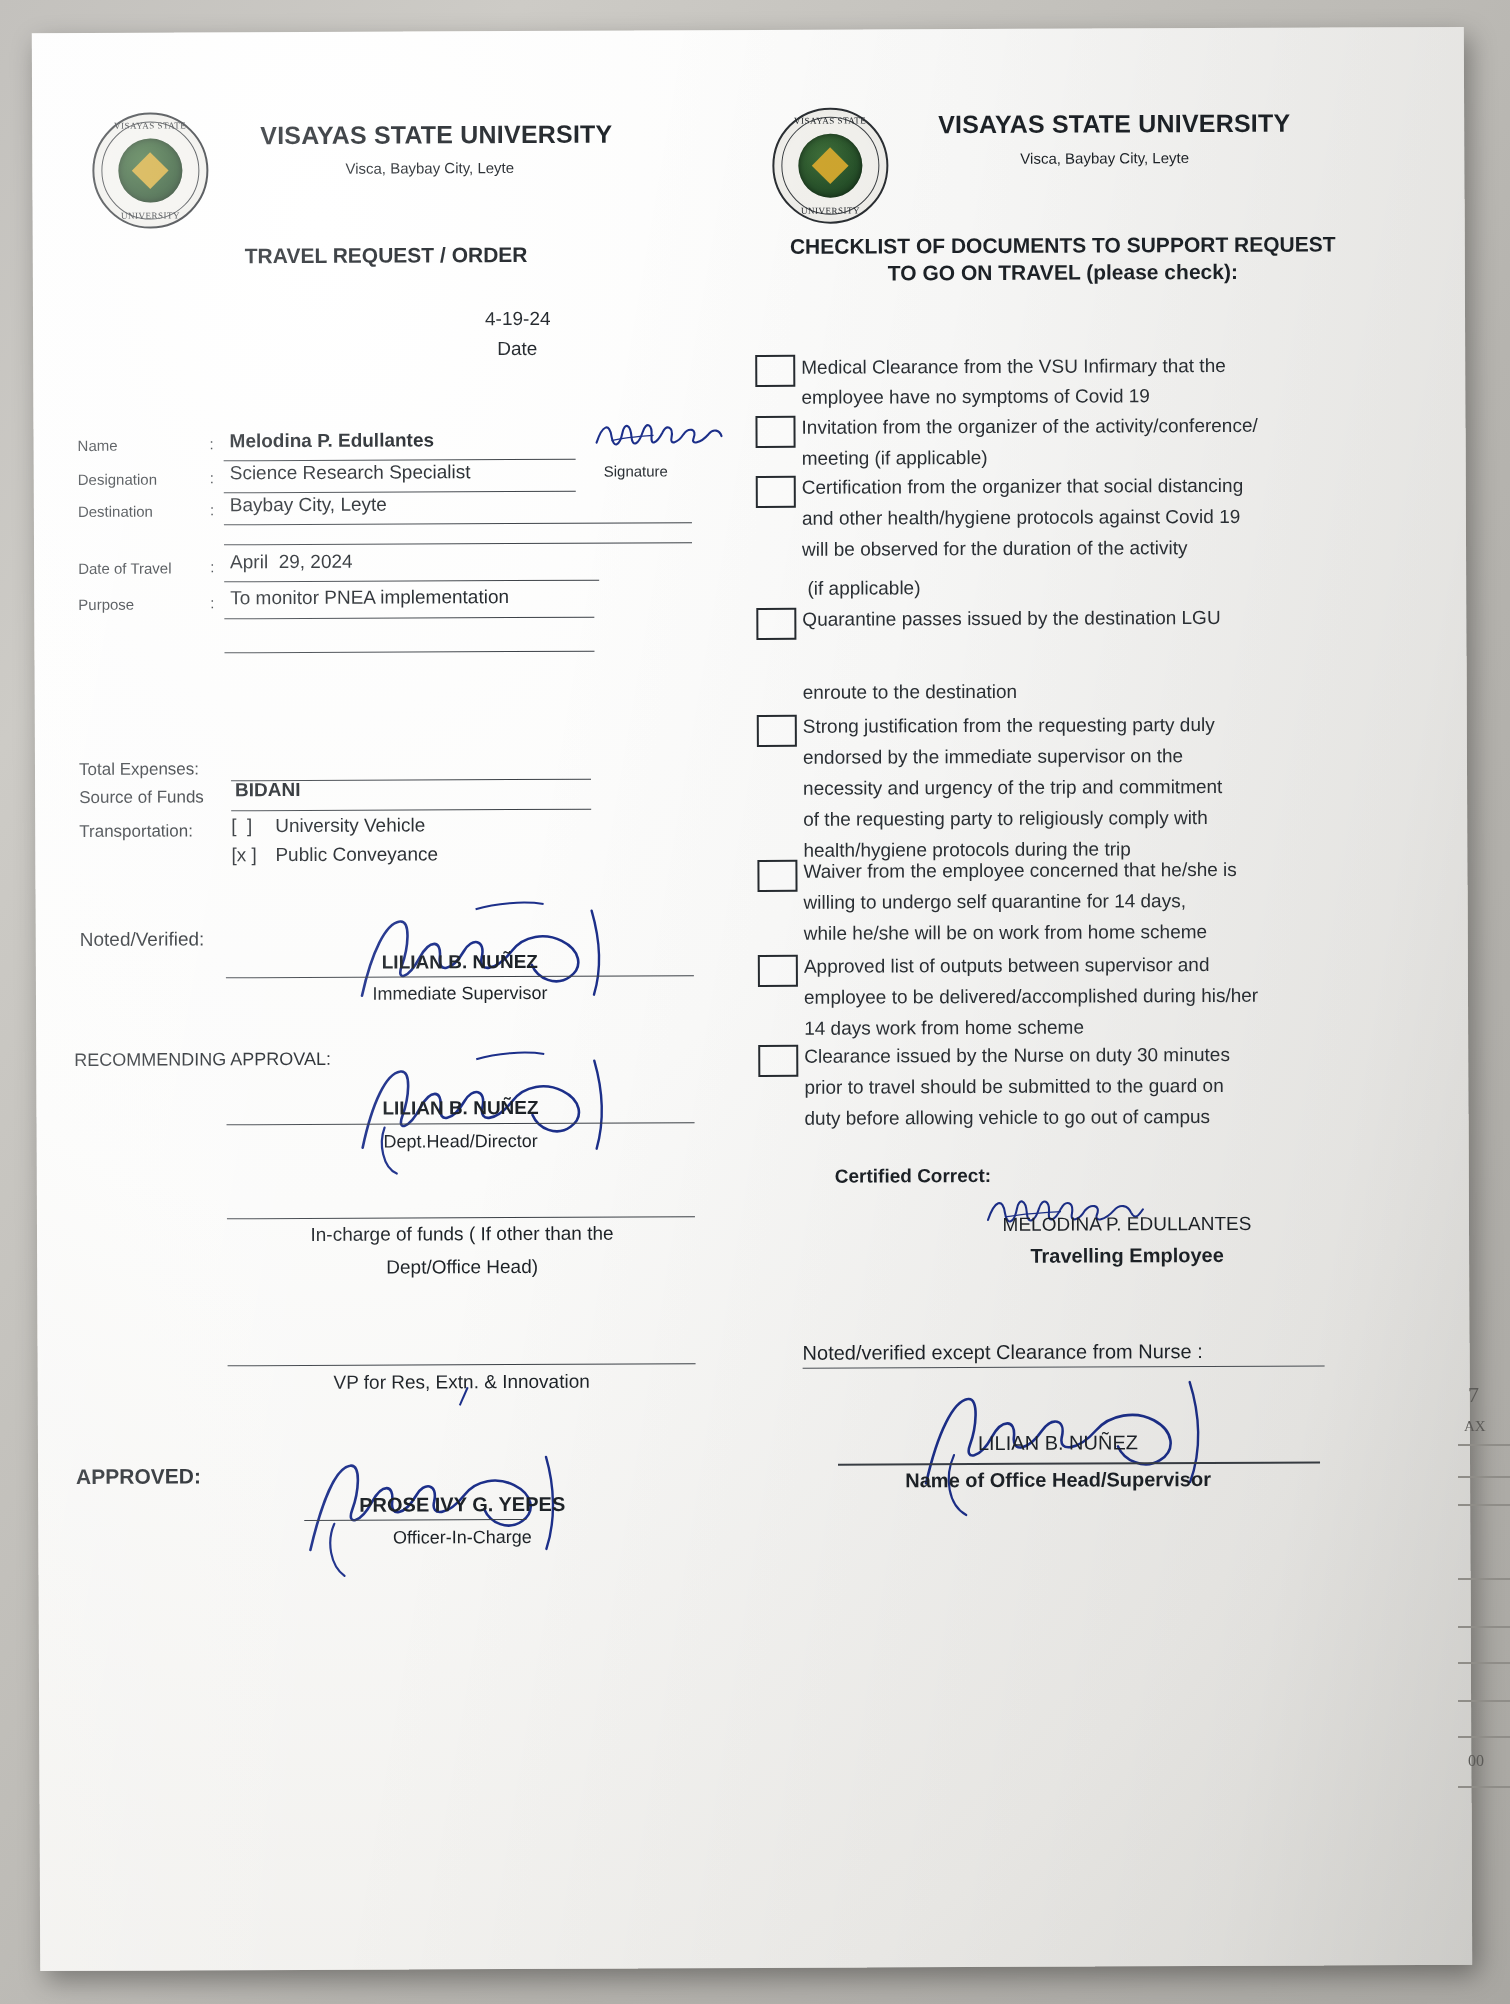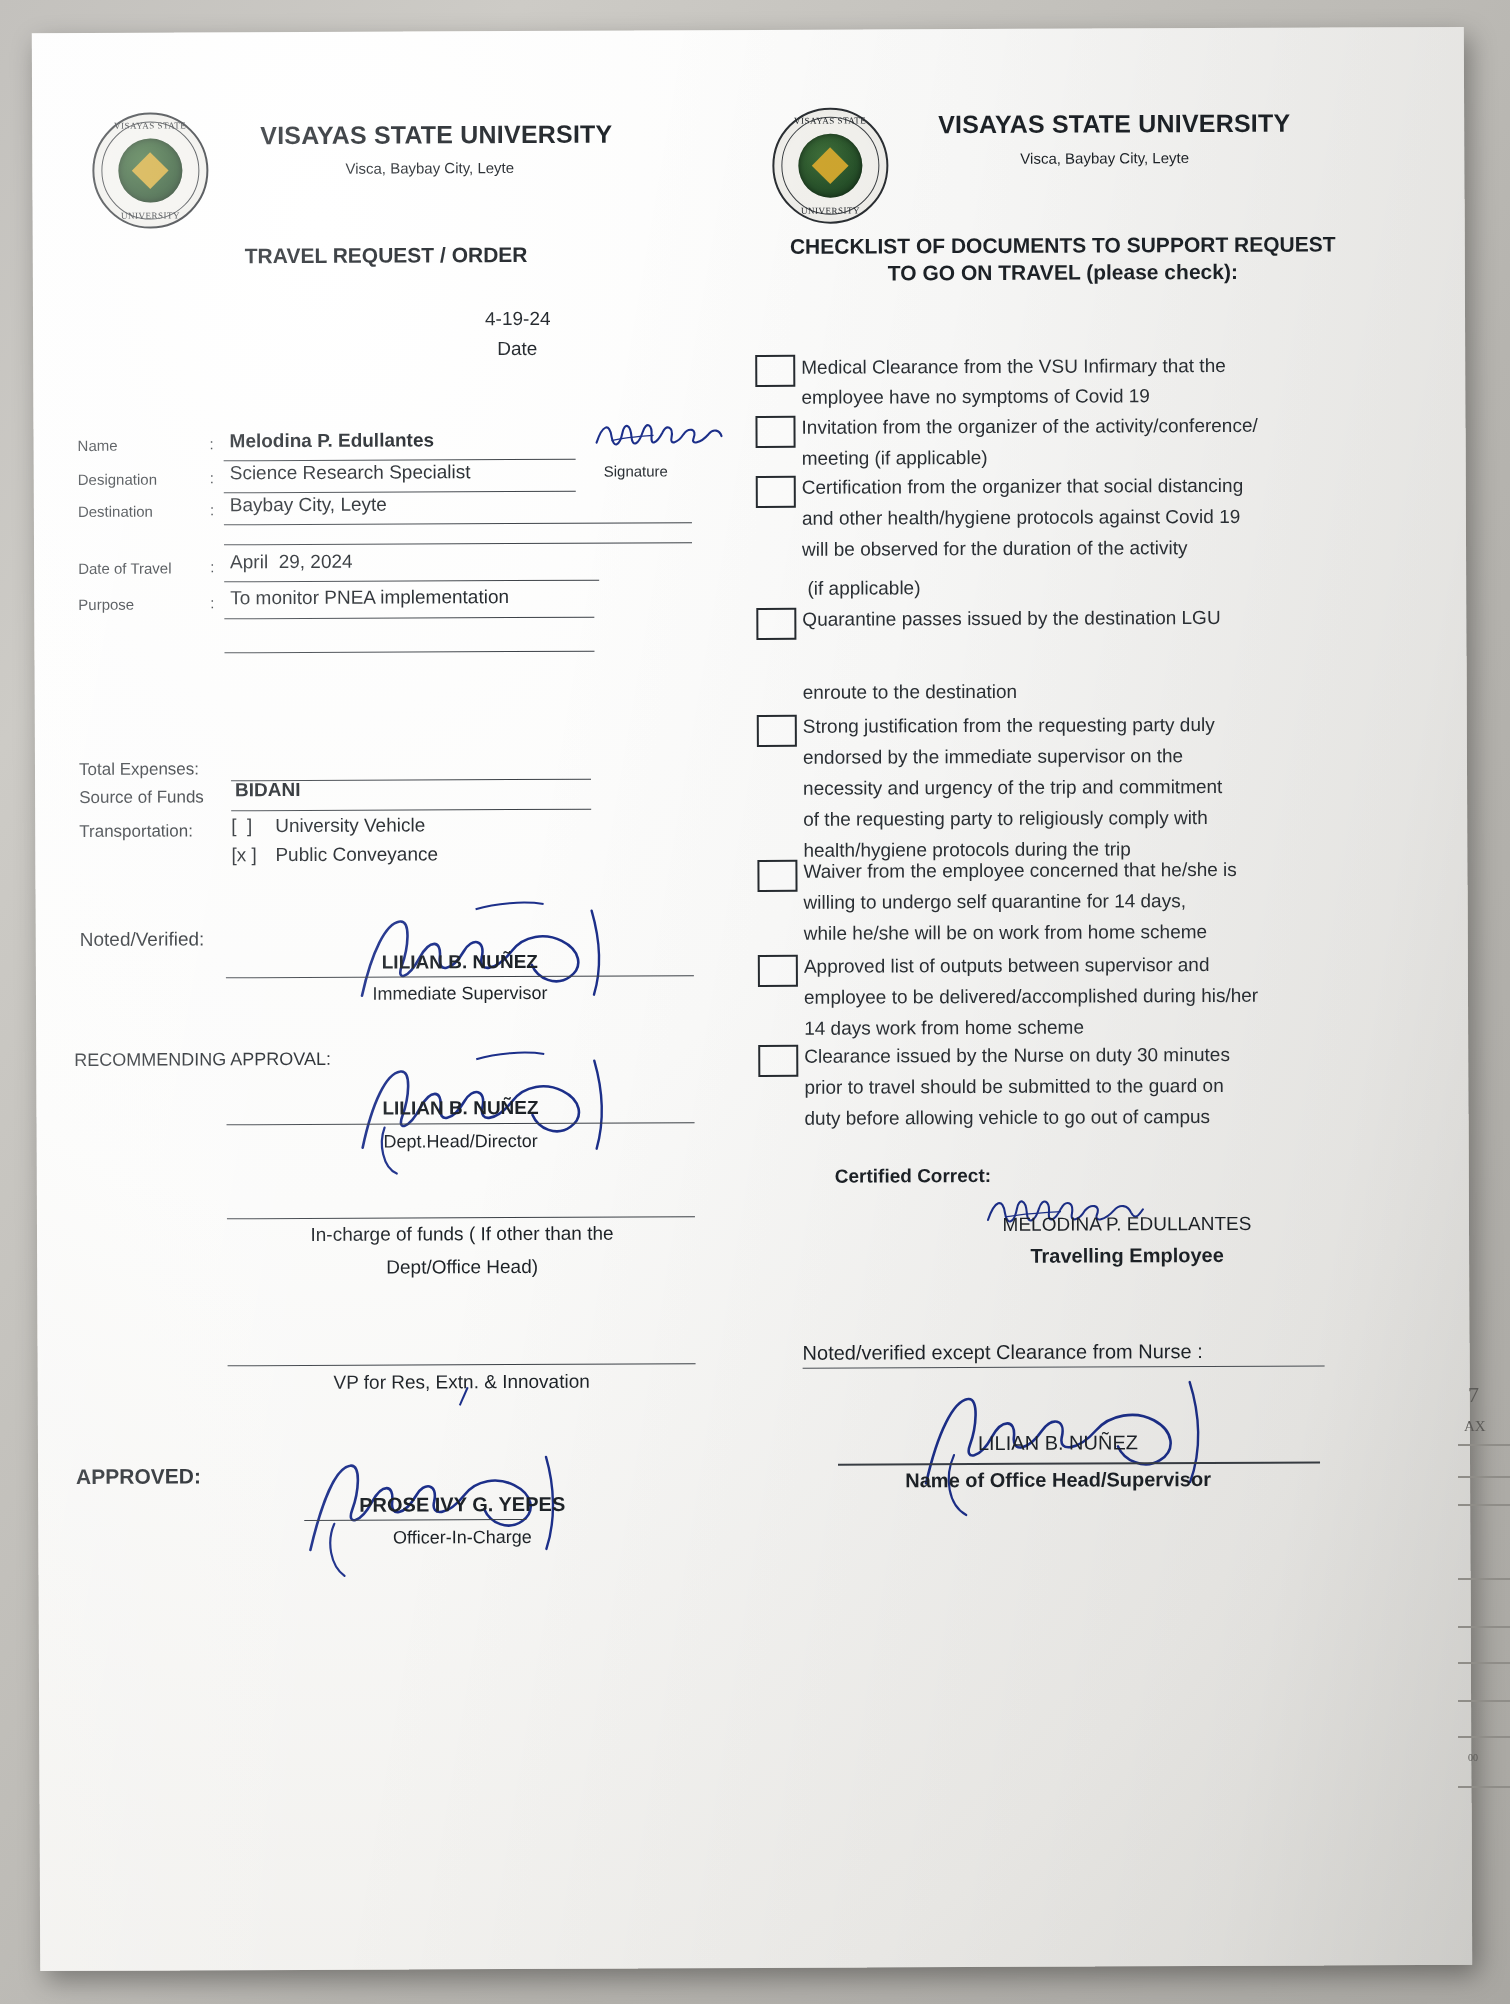--- a/index.html
+++ b/index.html
@@ -346,17 +346,17 @@
     <div class="edge-txt" style="left:18px; top:-18px; font-size:22px;">7</div>
     <div class="edge-txt" style="left:14px; top:18px; font-size:15px;">AX</div>
     <div class="edge-line" style="top:44px;"></div>
     <div class="edge-line" style="top:76px;"></div>
     <div class="edge-line" style="top:104px;"></div>
     <div class="edge-line" style="top:178px;"></div>
     <div class="edge-line" style="top:226px;"></div>
     <div class="edge-line" style="top:262px;"></div>
     <div class="edge-line" style="top:300px;"></div>
     <div class="edge-line" style="top:336px;"></div>
-    <div class="edge-txt" style="left:18px; top:352px; font-size:10px;">00</div>
+    <div class="edge-txt" style="left:18px; top:352px; font-size:16px;">00</div>
     <div class="edge-line" style="top:386px;"></div>
   </div>
 
 </div>
 
 </body></html>

